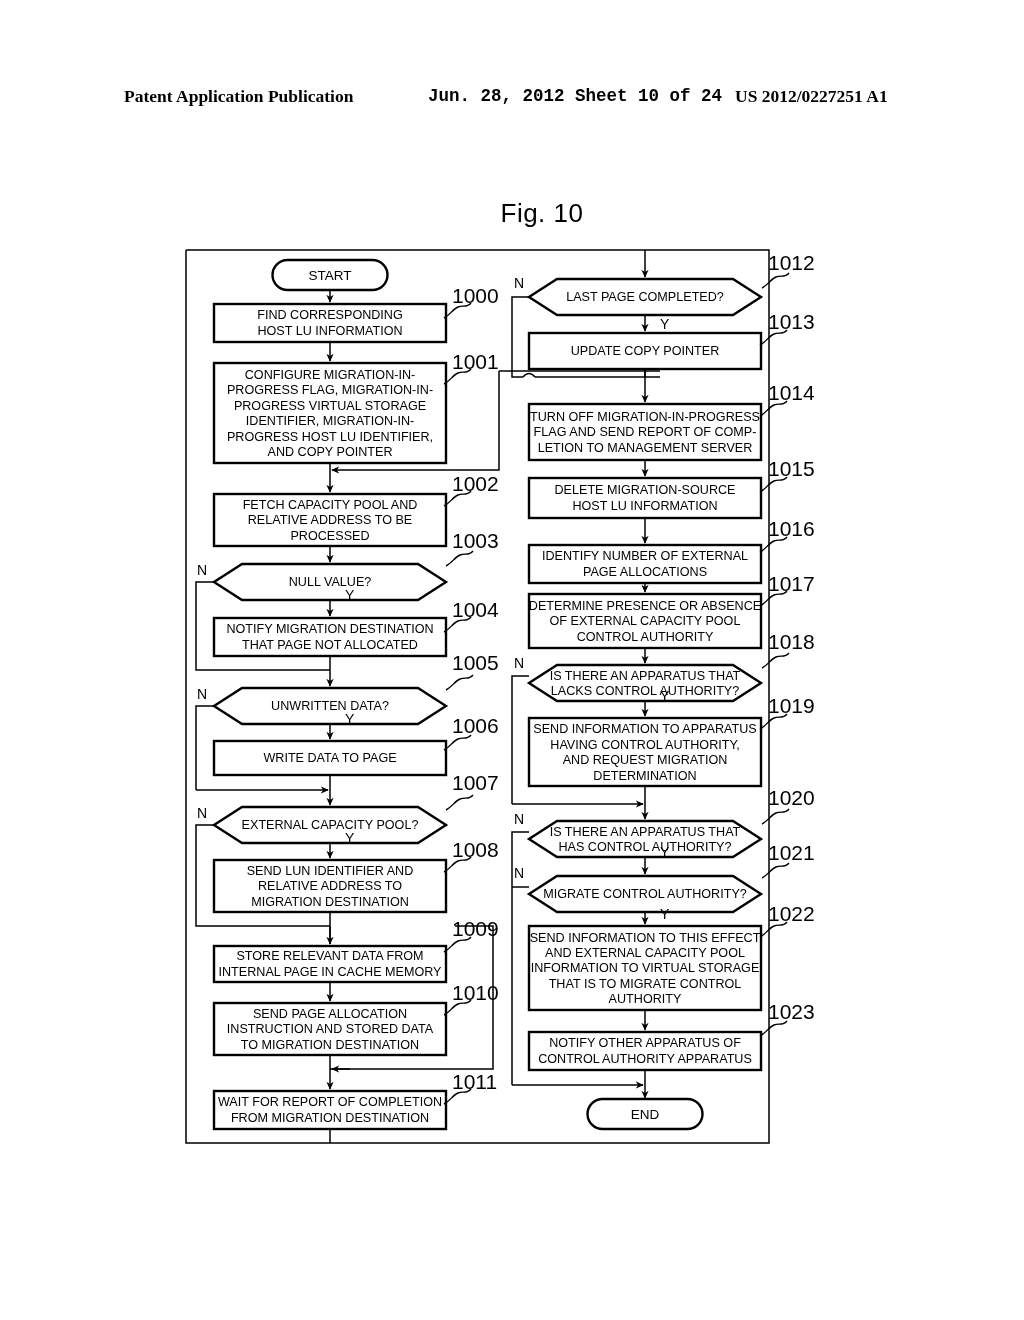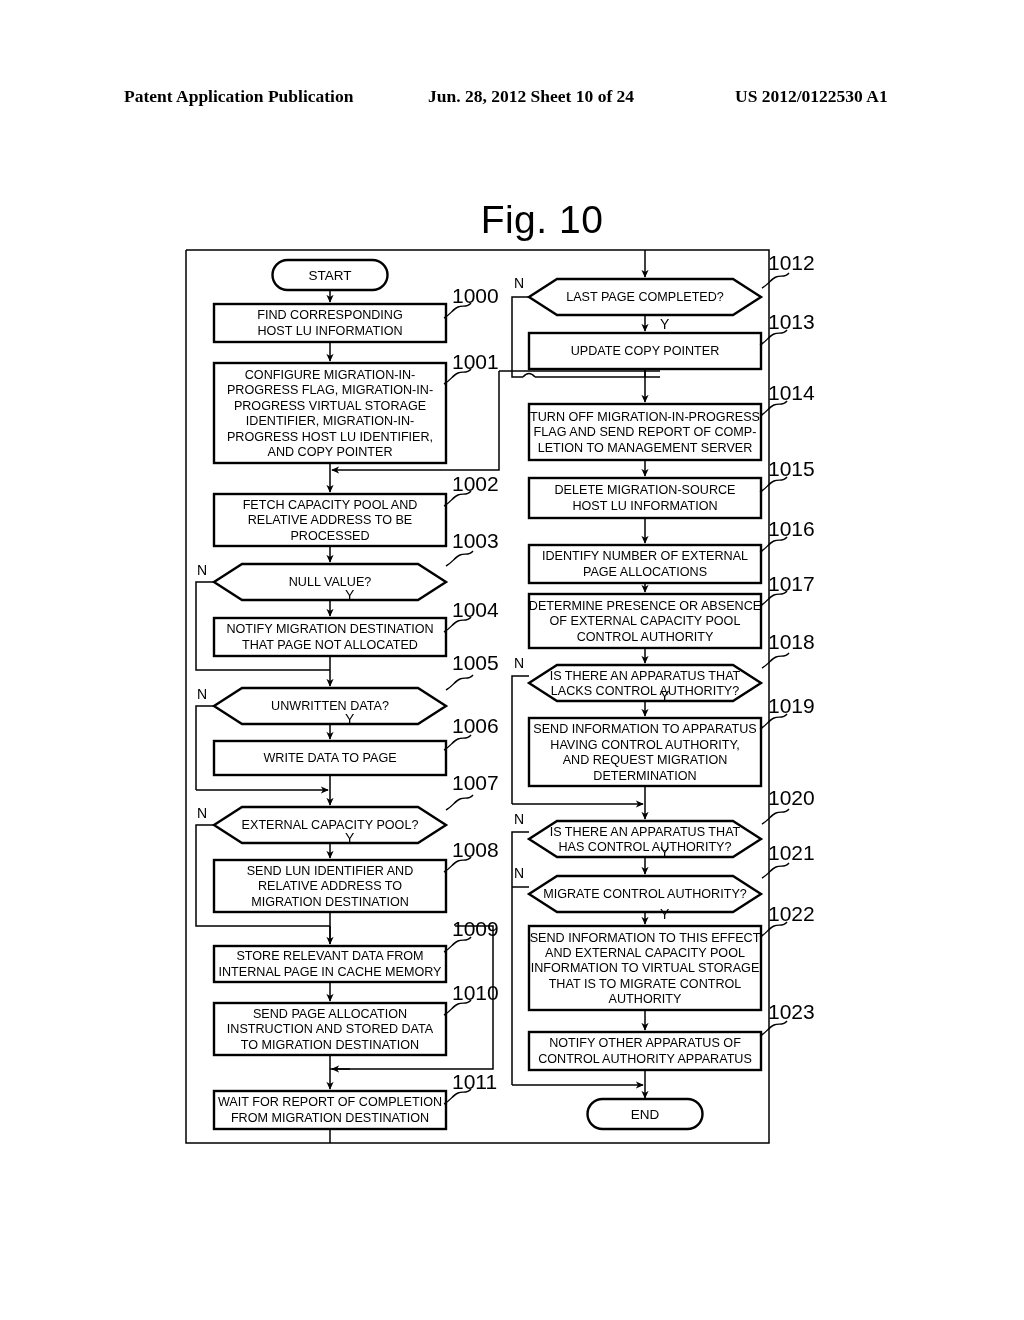--- a/index.html
+++ b/index.html
@@ -1,38 +1,38 @@
 <!DOCTYPE html>
 <html><head>
 <meta charset="utf-8">
 <style>
   html,body{margin:0;padding:0;background:#fff;}
   body{width:1024px;height:1320px;font-family:"Liberation Sans",sans-serif;color:#000;position:relative;overflow:hidden;}
   #sheet{position:absolute;left:0;top:0;width:1024px;height:1320px;}
   .hdr{position:absolute;top:86px;left:0;width:1024px;height:26px;font-family:"Liberation Serif",serif;font-weight:bold;font-size:17.5px;white-space:nowrap;text-align:center;}
   .hdr span{position:absolute;top:0;}
   #h-pub{left:124px;}
-  #h-date{left:428px;}
+  #h-date{left:428px;font-family:Liberation Mono, monospace;}
   #h-num{left:735px;}
-  #fig-title{position:absolute;left:0;top:198px;width:1024px;text-align:center;font-size:39px;letter-spacing:.5px;}
+  #fig-title{position:absolute;left:0;top:198px;width:1024px;text-align:center;font-size:26px;letter-spacing:.5px;}
   #fig-title span{margin-left:60px;}
   svg{position:absolute;left:0;top:0;}
   text{font-family:"Liberation Sans",sans-serif;fill:#000;}
   .bt{font-size:12.6px;}
   .term{font-size:13.5px;}
   .ref{font-size:21px;}
   .yn{font-size:14px;}
 </style>
 </head>
 <body>
 
 <div class="hdr">
   <span id="h-pub">Patent Application Publication</span>
   <span id="h-date">Jun. 28, 2012  Sheet 10 of 24</span>
-  <span id="h-num">US 2012/0122530 A1</span>
+  <span id="h-num">US 2012/0227251 A1</span>
 </div>
 
 <div id="fig-title"><span>Fig. 10</span></div>
 
 <svg id="sheet" width="1024" height="1320" viewBox="0 0 1024 1320">
   <defs>
     <marker id="ah" markerWidth="9" markerHeight="9" refX="7.2" refY="4.5" orient="auto" markerUnits="userSpaceOnUse">
       <path d="M0,0.9 L8,4.5 L0,8.1 L2.3,4.5 Z" fill="#000"></path>
     </marker>
   </defs>

